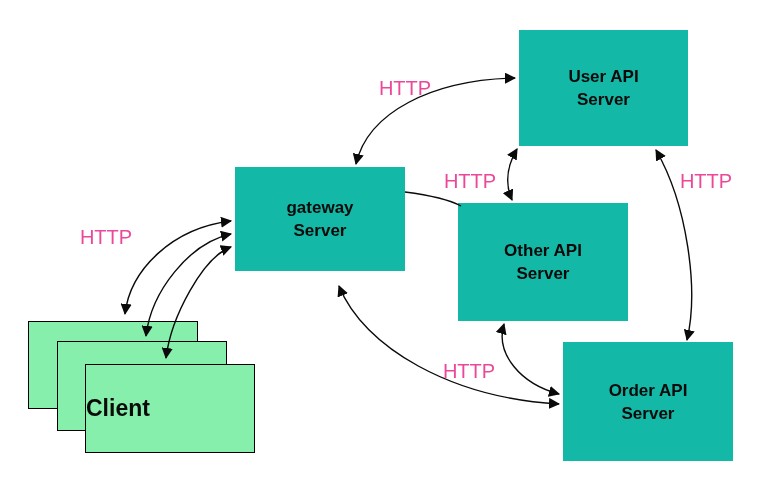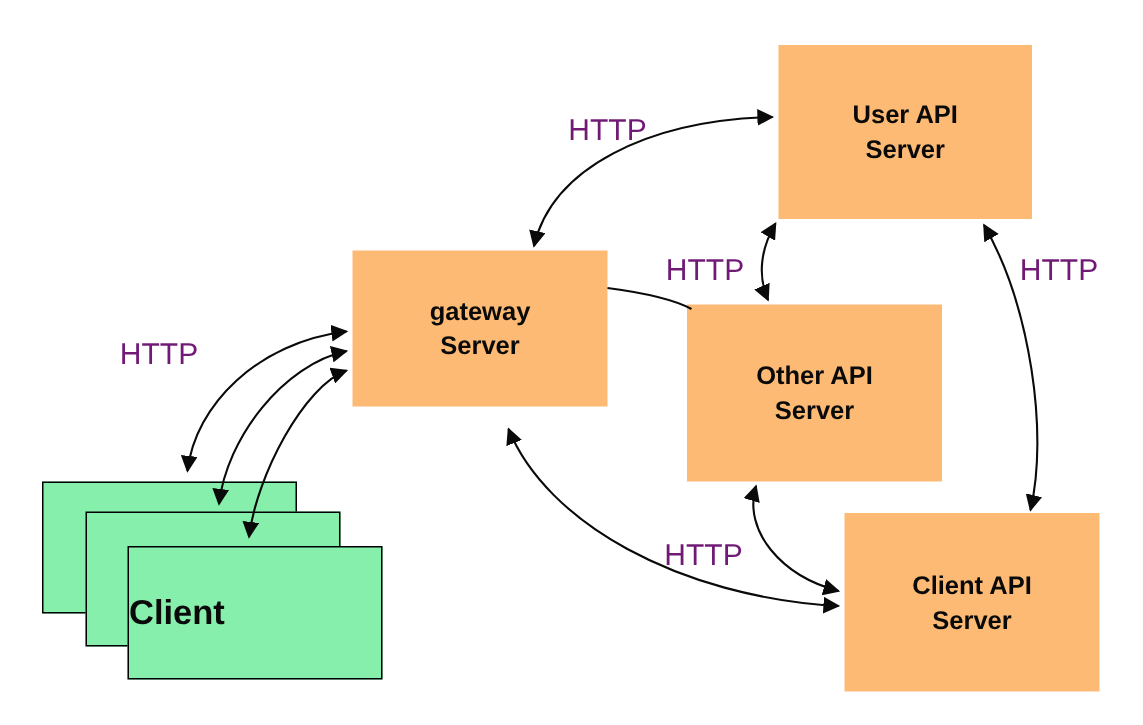--- a/index.html
+++ b/index.html
@@ -17,21 +17,21 @@
   .edges-layer {
     position: absolute;
     left: 0; top: 0;
     width: 762px; height: 483px;
     z-index: 3;
     pointer-events: none;
   }
 
   .node {
     position: absolute;
-    background: #fdba74;
+    background: #14b8a6;
     color: #0a0a0a;
     display: flex;
     flex-direction: column;
     align-items: center;
     justify-content: center;
     text-align: center;
     font-weight: 700;
     font-size: 17px;
     line-height: 23px;
     z-index: 1;
@@ -57,21 +57,21 @@
   }
   .client-back   { left: 28px; top: 321px; z-index: 1; }
   .client-middle { left: 57px; top: 341px; width: 170px; height: 90px; z-index: 2; }
   .client-front  { left: 85px; top: 364px; width: 170px; height: 89px; z-index: 2; }
 
   .edge-label {
     position: absolute;
     transform: translate(-50%, -50%);
     font-size: 20px;
     font-weight: 400;
-    color: #701a75;
+    color: #ec4899;
     white-space: nowrap;
     z-index: 2;
   }
   .lbl-client-gateway { left: 106px; top: 237px; }
   .lbl-gateway-user   { left: 405px; top:  88px; }
   .lbl-gateway-order  { left: 470px; top: 181px; }
   .lbl-user-other     { left: 706px; top: 181px; }
   .lbl-gateway-other  { left: 469px; top: 371px; }
 </style>
 </head>
@@ -115,21 +115,21 @@
     <span>User API</span>
     <span>Server</span>
   </div>
 
   <div class="node node-order">
     <span>Other API</span>
     <span>Server</span>
   </div>
 
   <div class="node node-other">
-    <span>Client API</span>
+    <span>Order API</span>
     <span>Server</span>
   </div>
 
   <div class="client-card client-back"></div>
   <div class="client-card client-middle"></div>
   <div class="client-card client-front">
     <span>Client</span>
   </div>
 
   <div class="edge-label lbl-client-gateway">HTTP</div>

